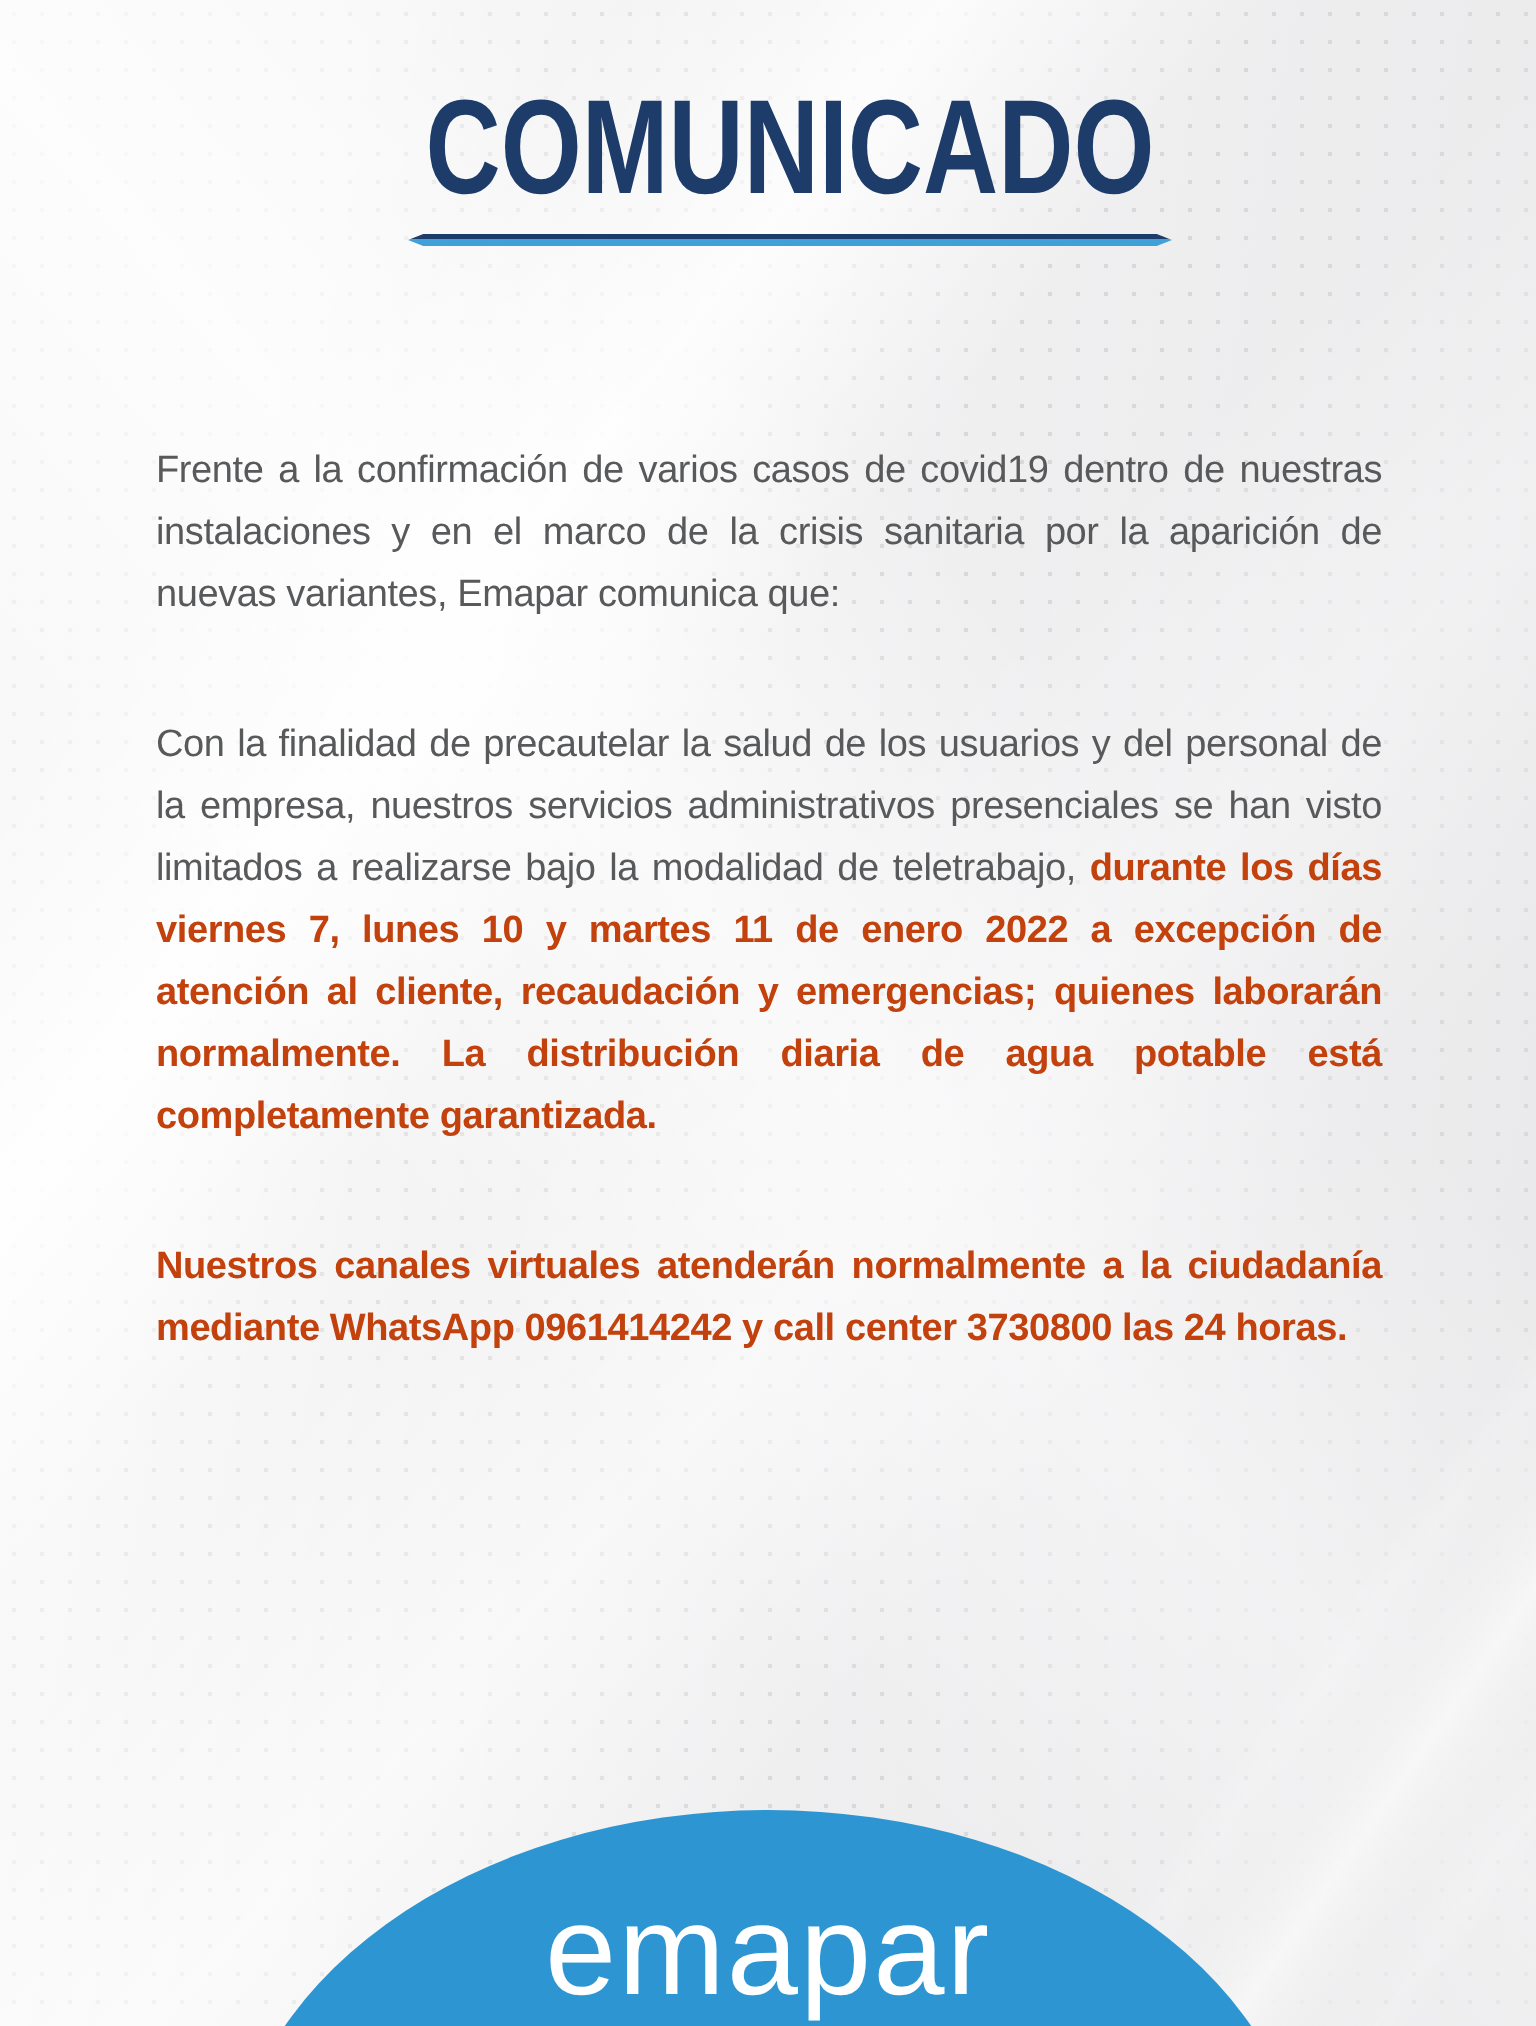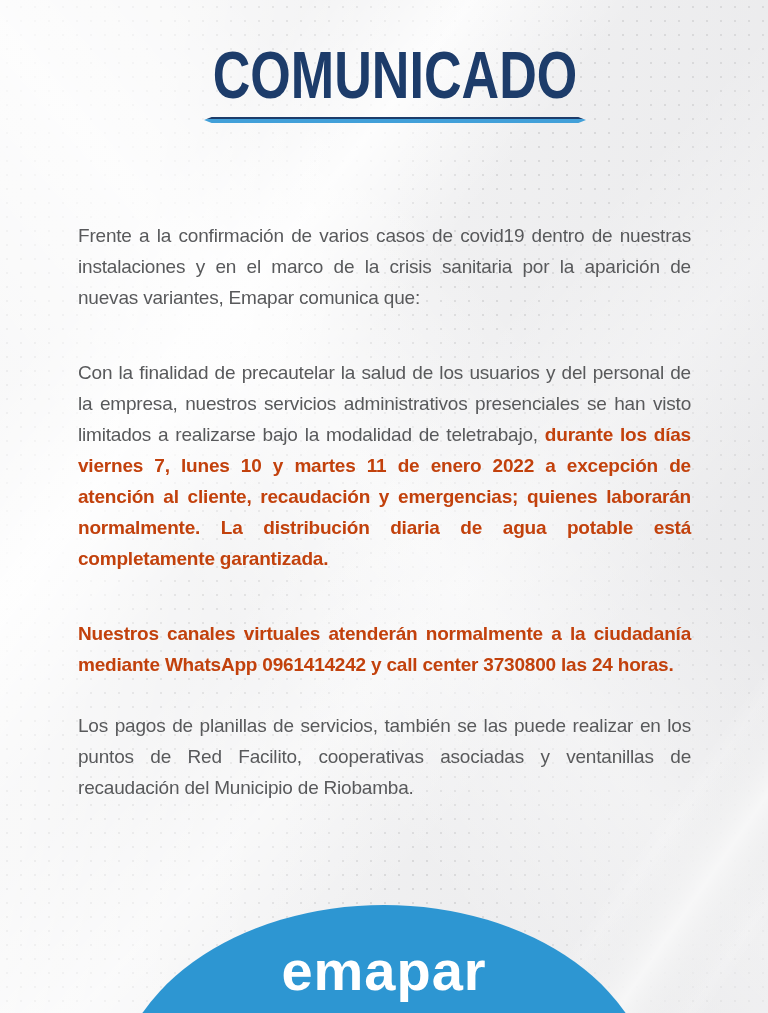--- a/index.html
+++ b/index.html
@@ -87,22 +87,22 @@
     left: 114px; top: 905px;
     width: 540px; height: 390px;
     border-radius: 50%;
     background: #2d96d2;
   }
   .brand {
     position: absolute;
     left: 0; top: 938px;
     width: 768px;
     text-align: center;
-    font-size: 56px;
-    font-weight: 700;
+    font-size: 64px;
+    font-weight: 400;
     letter-spacing: 1px;
     color: #ffffff;
   }
 </style>
 </head>
 <body>
 
 <div class="poster">
 
   <div class="layer dots"></div>
@@ -115,19 +115,18 @@
 
   <div class="header">
     <div class="title">COMUNICADO</div>
     <div class="underline"></div>
   </div>
 
   <div class="content">
     <p>Frente a la confirmación de varios casos de covid19 dentro de nuestras instalaciones y en el marco de la crisis sanitaria por la aparición de nuevas variantes, Emapar comunica que:</p>
     <p><span>Con la finalidad de precautelar la salud de los usuarios y del personal de la empresa, nuestros servicios administrativos presenciales se han visto limitados a realizarse bajo la modalidad de teletrabajo, </span><strong>durante los días viernes 7, lunes 10 y martes 11 de enero 2022 a excepción de atención al cliente, recaudación y emergencias; quienes laborarán normalmente. La distribución diaria de agua potable está completamente garantizada.</strong></p>
     <p class="bold tight">Nuestros canales virtuales atenderán normalmente a la ciudadanía mediante WhatsApp 0961414242 y call center 3730800 las 24 horas.</p>
-    <p>Los pagos de planillas de servicios, también se las puede realizar en los puntos de Red Facilito, cooperativas asociadas y ventanillas de recaudación del Municipio de Riobamba.</p>
   </div>
 
   <div class="dome"></div>
   <div class="brand">emapar</div>
 
 </div>
 
 </body></html>

